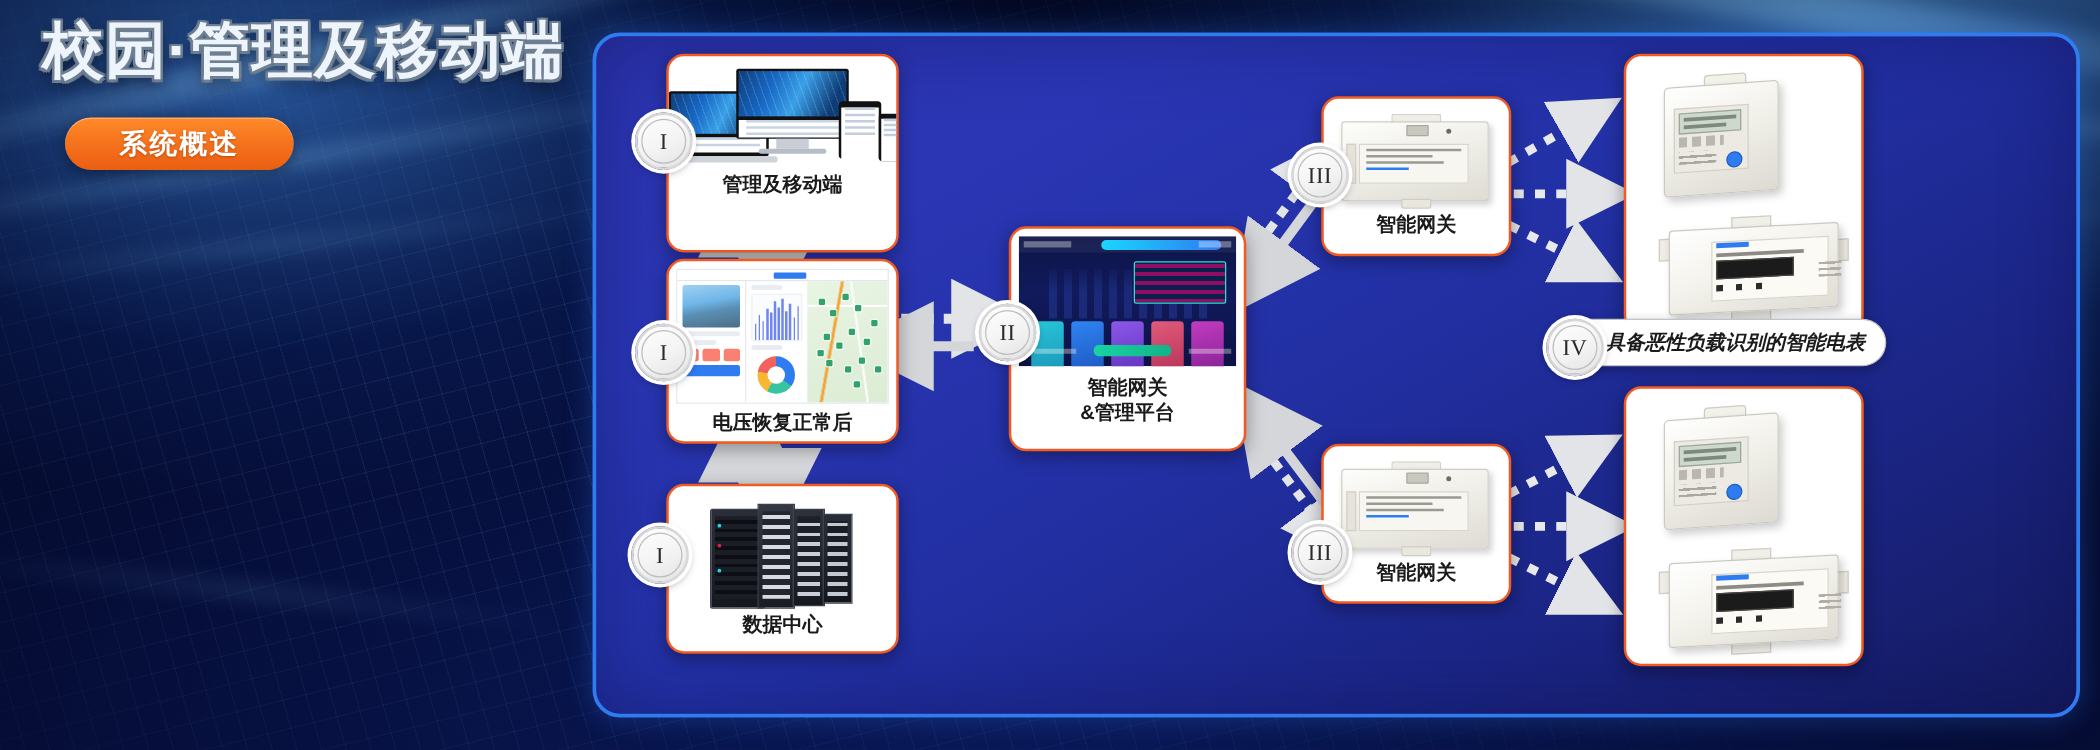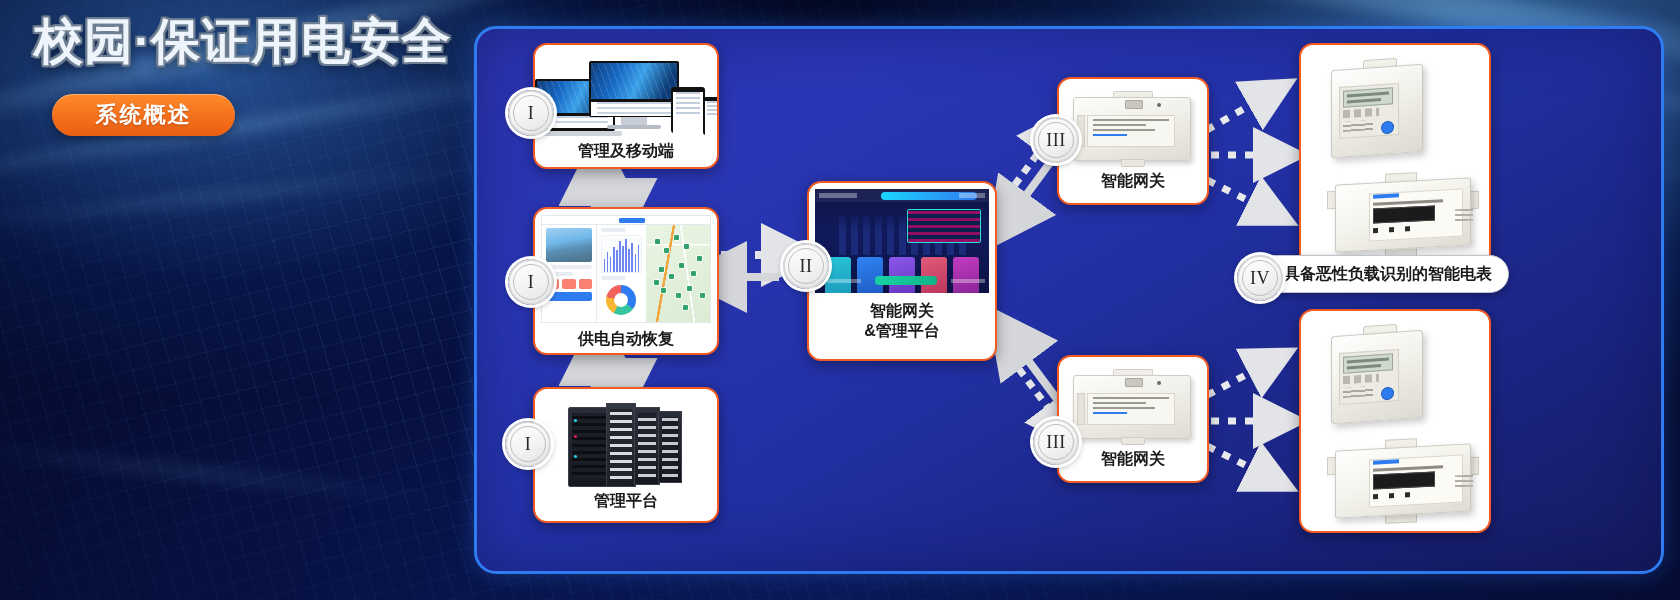--- a/index.html
+++ b/index.html
@@ -288,21 +288,21 @@
   <div class="swoosh sw1"></div>
   <div class="swoosh sw2"></div>
   <div class="swoosh sw3"></div>
   <div class="swoosh sw4"></div>
   <div class="swoosh sw5"></div>
   <div class="swoosh sw6"></div>
   <div class="swoosh sw7"></div>
 </div>
 
 <div id="left">
-  <div id="title">校园·保证用电安全</div>
+  <div id="title">校园·管理及移动端</div>
   <div id="badge">系统概述</div>
 </div>
 
 <div id="panel">
 
   <svg class="arrow-svg" style="left:0;top:0;width:1190px;height:548px;">
     <defs>
       <marker id="solidhead" markerWidth="9" markerHeight="9" refX="3" refY="4.5" orient="auto">
         <path d="M0,0 L9,4.5 L0,9 Z" fill="#d4d6da"></path>
       </marker>
@@ -352,21 +352,21 @@
     </g>
 
     <g>
       <path d="M836,126 L928,126" stroke="#dfe2e6" stroke-width="6" fill="none" stroke-dasharray="8,9" marker-end="url(#dashhead)"></path>
     </g>
     <g>
       <path d="M836,392 L928,392" stroke="#dfe2e6" stroke-width="6" fill="none" stroke-dasharray="8,9" marker-end="url(#dashhead)"></path>
     </g>
   </svg>
 
-  <div class="card" style="left:56px; top:14px; width:186px; height:126px; padding:16px 0 6px;">
+  <div class="card" style="left:56px; top:14px; width:186px; height:159px; padding:6px 0 6px;">
     <div class="card-media" style="height:88px;">
       <div class="dev-wrap">
         <div class="dev-laptop">
             <div class="inner scr-img"></div>
             <div class="strip">
               <i></i>
               <i></i>
             </div>
           </div>
         <div class="dev-lapbase"></div>
@@ -456,21 +456,21 @@
             <i style="left:46%;top:72%"></i>
               <i style="left:64%;top:66%"></i>
               <i style="left:80%;top:38%"></i>
             <i style="left:84%;top:72%"></i>
               <i style="left:12%;top:60%"></i>
               <i style="left:58%;top:84%"></i>
           </div>
         </div>
       </div>
     </div>
-    <div class="card-label" style="margin-top:6px;">供电自动恢复</div>
+    <div class="card-label" style="margin-top:6px;">电压恢复正常后</div>
   </div>
   <div class="numbadge" style="left:31px; top:230px;">
     <span>I</span>
   </div>
 
   <div class="card" style="left:56px; top:358px; width:186px; height:136px; padding:10px 0 6px;">
     <div class="card-media" style="height:92px;">
       <div style="position:relative;width:128px;height:88px;">
         <div style="position:absolute;left:6px;top:6px;width:44px;height:80px;background:linear-gradient(170deg,#2b2f39,#14161c);border:1px solid #3a3f4a;border-radius:2px;"></div>
         <div style="position:absolute;left:10px;top:12px;width:36px;height:66px;background:repeating-linear-gradient(0deg,#1b1e26 0 4px,#0c0e13 4px 7px);"></div>
@@ -478,21 +478,21 @@
         <div style="position:absolute;left:48px;top:8px;width:22px;height:70px;background:repeating-linear-gradient(0deg,#d7dbe2 0 3px,#23262e 3px 8px);"></div>
         <div style="position:absolute;left:72px;top:6px;width:26px;height:78px;background:linear-gradient(170deg,#2e323d,#15181e);border:1px solid #3a3f4a;"></div>
         <div style="position:absolute;left:76px;top:12px;width:18px;height:64px;background:repeating-linear-gradient(0deg,#c9ced7 0 3px,#1d2028 3px 8px);"></div>
         <div style="position:absolute;left:96px;top:10px;width:24px;height:72px;background:linear-gradient(170deg,#2a2e38,#13151b);border:1px solid #3a3f4a;"></div>
         <div style="position:absolute;left:100px;top:16px;width:16px;height:60px;background:repeating-linear-gradient(0deg,#c3c9d2 0 3px,#1a1d24 3px 8px);"></div>
         <div style="position:absolute;left:12px;top:18px;width:3px;height:3px;border-radius:50%;background:#22d3ee;"></div>
         <div style="position:absolute;left:12px;top:34px;width:3px;height:3px;border-radius:50%;background:#e11d48;"></div>
         <div style="position:absolute;left:12px;top:54px;width:3px;height:3px;border-radius:50%;background:#22d3ee;"></div>
       </div>
     </div>
-    <div class="card-label">管理平台</div>
+    <div class="card-label">数据中心</div>
   </div>
   <div class="numbadge" style="left:28px; top:392px;">
     <span>I</span>
   </div>
 
   <div class="card" style="left:330px; top:152px; width:190px; height:180px; padding:6px 6px 4px;">
     <div class="card-media mock" style="height:104px;">
       <div class="iot">
         <div class="hdr">
             <span class="l"></span>
@@ -625,20 +625,20 @@
         <div class="face"></div>
         <div class="brand"></div>
           <div class="cap2"></div>
         <div class="lcd"></div>
           <div class="leds"></div>
           <div class="sm"></div>
       </div>
     </div>
   </div>
 
-  <div id="iv-callout" style="left:762px; top:226px;">
+  <div id="iv-callout" style="left:762px; top:226px;font-style:italic;">
     <span>具备恶性负载识别的智能电表</span>
   </div>
   <div class="numbadge" style="left:760px; top:226px;">
     <span>IV</span>
   </div>
 
 </div>
 
 </body></html>

